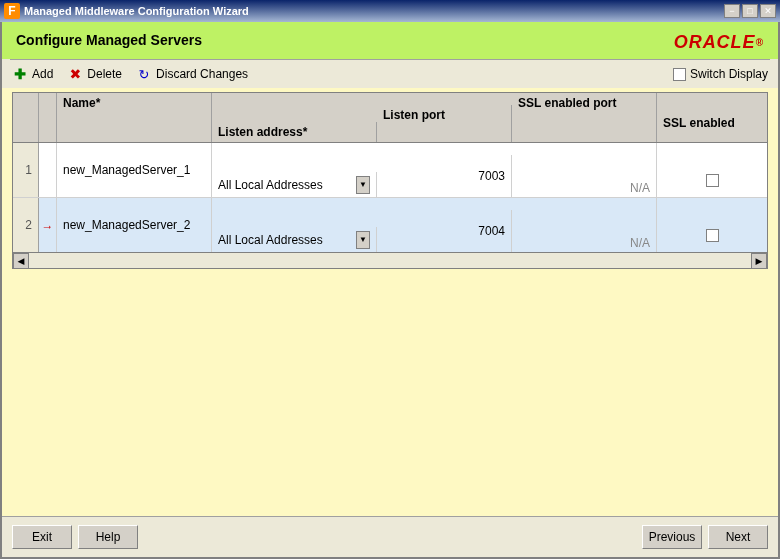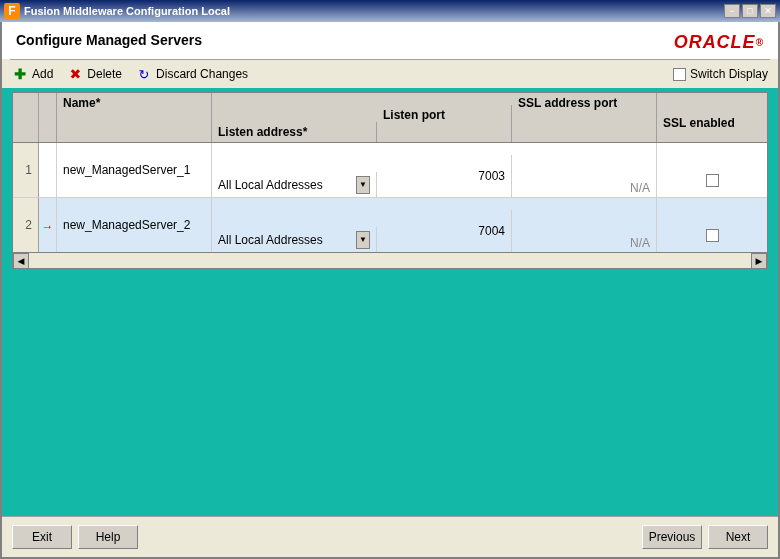--- a/index.html
+++ b/index.html
@@ -29,21 +29,21 @@
       border: 2px solid #808080;
       border-top: none;
     }
 
     
     .header {
       display: flex;
       justify-content: space-between;
       align-items: flex-start;
       padding: 10px 14px 6px 14px;
-      background: #ffffff;
+      background: #bef264;
     }
     .page-title { font-size: 14px; font-weight: bold; color: #000; }
     .oracle-logo {
       color: #cc0000;
       font-size: 18px;
       font-weight: bold;
       font-style: italic;
       letter-spacing: 1px;
       display: flex;
       align-items: center;
@@ -79,21 +79,21 @@
     .delete-icon { color: #cc0000; font-size: 14px; }
     .refresh-icon { color: #0000cc; font-size: 13px; }
 
     
     .switch-display { display: flex; align-items: center; gap: 4px; }
     .switch-checkbox { width: 13px; height: 13px; border: 1px solid #808080; background: white; }
 
     
     .content-area {
       flex: 1;
-      background: #14b8a6;
+      background: #fef9c3;
       padding: 4px 10px 4px 10px;
       display: flex;
       flex-direction: column;
     }
 
     
     .table-container {
       border: 1px solid #808080;
       background: white;
       overflow: hidden;
@@ -188,21 +188,21 @@
 
     .spacer { flex: 1; }
   </style>
 </head>
 <body>
 
 <div class="title-bar">
   <div class="title-bar-icon">
     <span>F</span>
   </div>
-  <span class="title-bar-text">Fusion Middleware Configuration Local</span>
+  <span class="title-bar-text">Managed Middleware Configuration Wizard</span>
   <div class="title-bar-buttons">
     <div class="title-btn">−</div>
     <div class="title-btn">□</div>
     <div class="title-btn">✕</div>
   </div>
 </div>
 
 <div class="main-window">
 
   <div class="header">
@@ -236,21 +236,21 @@
   <div class="content-area">
 
     <div class="table-container">
 
       <div class="table-header">
         <div class="th th-num"></div>
         <div class="th th-arrow"></div>
         <div class="th col-name">Name*</div>
         <div class="th col-addr">Listen address*</div>
         <div class="th col-port">Listen port</div>
-        <div class="th col-ssl-port">SSL address port</div>
+        <div class="th col-ssl-port">SSL enabled port</div>
         <div class="th col-ssl-enabled">SSL enabled</div>
       </div>
 
       <div class="table-row active-row">
         <div class="td col-num">1</div>
         <div class="td col-arrow"></div>
         <div class="td col-name">new_ManagedServer_1</div>
         <div class="td col-addr">
           <span class="addr-text">All Local Addresses</span>
           <div class="addr-dropdown">▼</div>

